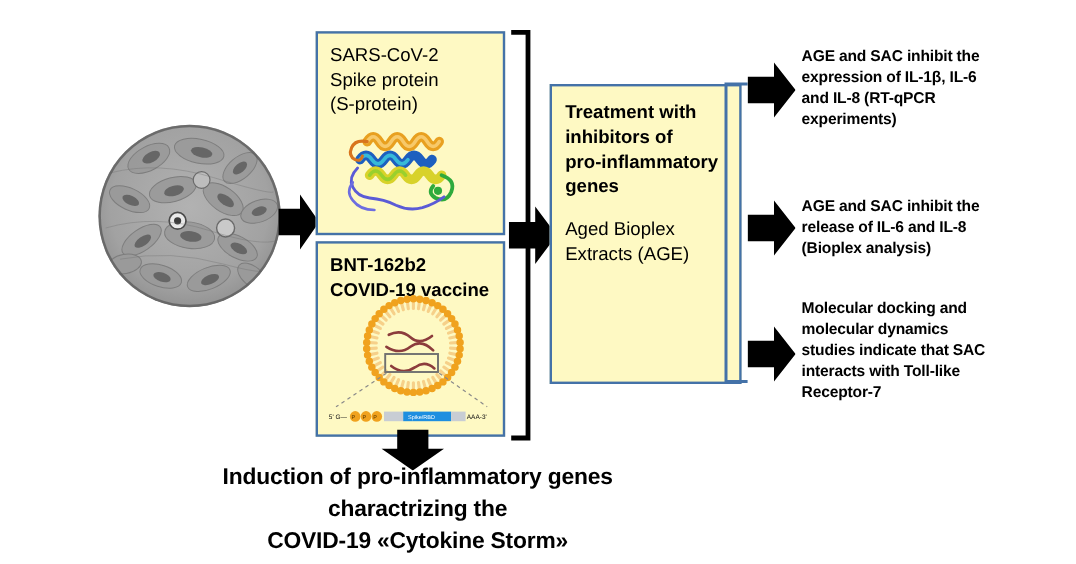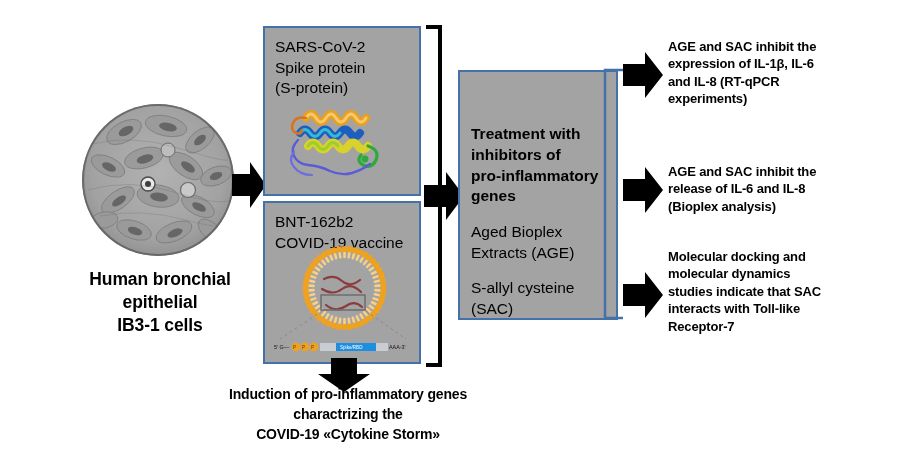--- a/index.html
+++ b/index.html
@@ -40,33 +40,33 @@
     text-align: center;
     font-size: 17.5px;
     font-weight: bold;
     line-height: 1.30;
     letter-spacing: -0.1px;
   }
 
   
   .vbox {
     border: 2px solid #4472a8;
-    background: #a3a3a3;
+    background: #fef9c3;
     box-sizing: border-box;
   }
   #box-spike { left: 263px; top: 26px; width: 158px; height: 170px; }
-  #box-vaccine { left: 263px; top: 201px; width: 158px; height: 163px; }
+  #box-vaccine { left: 263px; top: 201px; width: 158px; height: 163px; font-weight: bold; }
   #box-treatment { left: 458px; top: 70px; width: 160px; height: 250px; }
 
   .box-text {
     font-size: 15.5px;
     line-height: 1.33;
     padding: 9px 0 0 10px;
   }
-  #box-treatment .box-text { padding: 12px 0 0 11px; margin-top: 40px; }
+  #box-treatment .box-text { padding: 12px 0 0 11px; }
   .box-title-bold {
     font-weight: bold;
     font-size: 15.5px;
     line-height: 1.34;
   }
   .tx-gap { height: 15px; }
   .tx-line { white-space: pre-line; }
 
   
   #spike-figure { left: 282px; top: 100px; width: 120px; height: 85px; }
@@ -96,21 +96,21 @@
     letter-spacing: -0.15px;
   }
   #result-1 { left: 668px; top: 38px; width: 215px; }
   #result-2 { left: 668px; top: 163px; width: 215px; }
   #result-3 { left: 668px; top: 248px; width: 215px; }
 
   
   #cytokine-caption {
     left: 148px; top: 385px; width: 400px;
     text-align: center;
-    font-size: 14px;
+    font-size: 19px;
     font-weight: bold;
     line-height: 1.42;
     white-space: pre-line;
     letter-spacing: -0.15px;
   }
 </style>
 </head>
 <body>
 
 <div class="stage">
@@ -173,23 +173,20 @@
             <path d="M10 40 Q50 30 96 44 T146 56"></path>
             <path d="M6 86 Q48 74 92 88 T150 96"></path>
             <path d="M18 112 Q60 104 104 116 T148 118"></path>
           </g>
           <circle cx="76" cy="76" r="75" fill="none" stroke="#5a5a5a" stroke-width="2.2" opacity="0.75"></circle>
         </g>
       </svg>
     </div>
   </div>
 
-  <div class="abs" id="cells-caption" style="white-space:pre-line;">Human bronchial
-epithelial
-IB3-1 cells</div>
 
   <div class="abs" id="arrow-cells-to-boxes">
     <svg class="arrow" width="34" height="50" viewBox="0 0 34 50">
       <path d="M0 14 L18 14 L18 2 L34 25 L18 48 L18 36 L0 36 Z" fill="#000000"></path>
     </svg>
   </div>
 
   <div class="abs vbox" id="box-spike">
     <div class="box-text tx-line">SARS-CoV-2
 Spike protein
@@ -373,22 +370,20 @@
   <div class="abs vbox" id="box-treatment">
     <div class="box-text">
       <div class="box-title-bold tx-line">Treatment with
 inhibitors of
 pro-inflammatory
 genes</div>
       <div class="tx-gap"></div>
       <div class="tx-line">Aged Bioplex
 Extracts (AGE)</div>
       <div class="tx-gap"></div>
-      <div class="tx-line">S-allyl cysteine
-(SAC)</div>
     </div>
   </div>
 
   <div class="abs" id="bracket-results">
     <svg width="26" height="252" viewBox="0 0 26 252">
       <path d="M22 2 L4 2 L4 250 L22 250" fill="none" stroke="#4472a8" stroke-width="2.5"></path>
     </svg>
   </div>
 
   <div class="abs" id="arrow-result-1">

